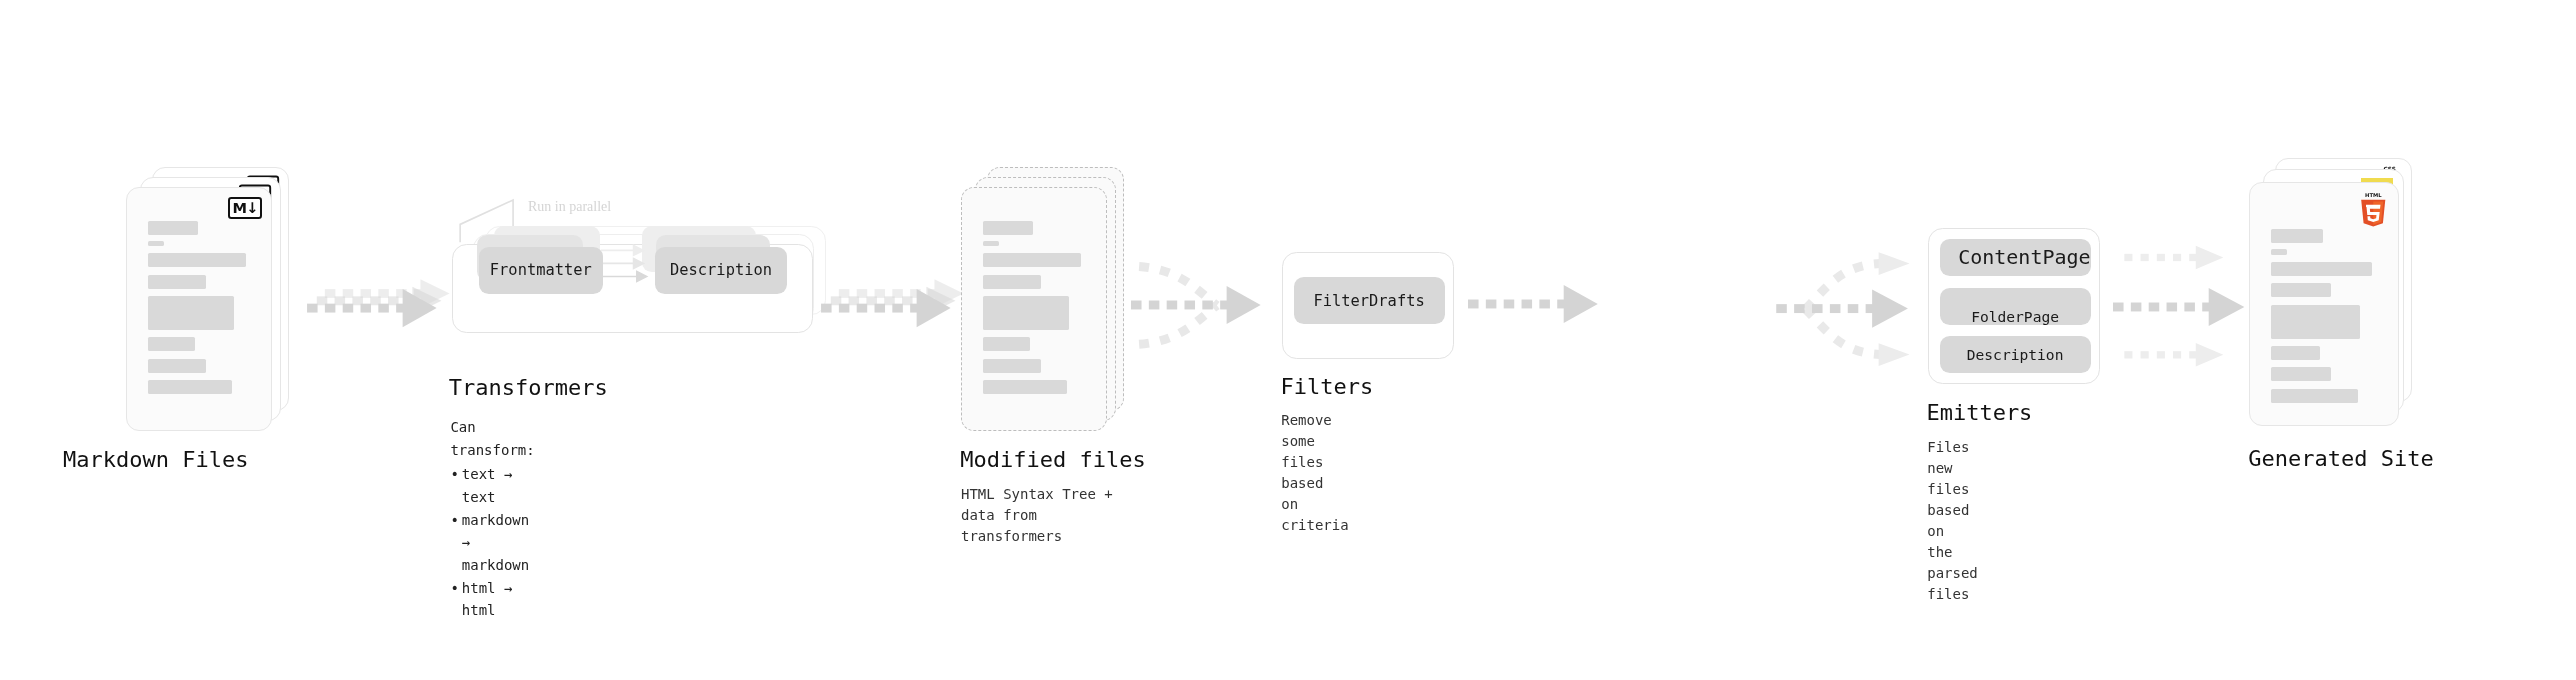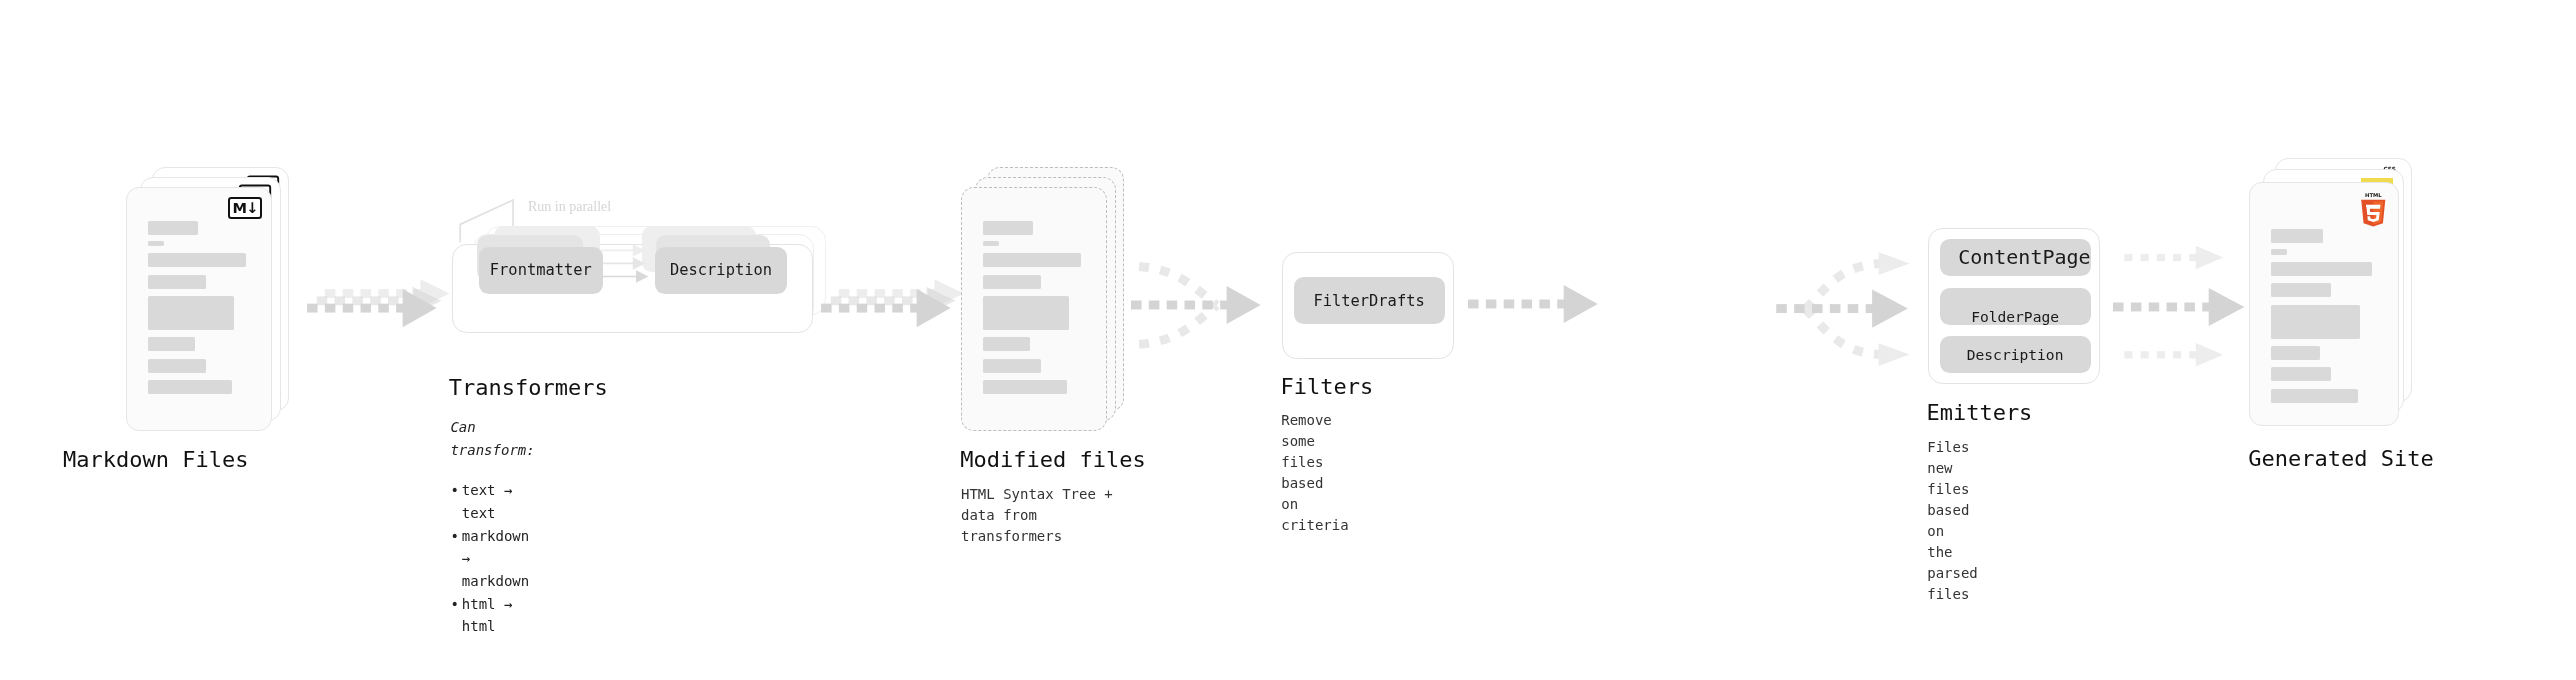--- a/index.html
+++ b/index.html
@@ -80,21 +80,21 @@
     font-size: 14px; color: #333; line-height: 1.5;
     white-space: pre-line;
     font-family: "DejaVu Sans Mono", "Liberation Mono", monospace;
   }
   .parallel-label {
     position: absolute;
     font-size: 14px; color: #d5d5d5; white-space: nowrap;
     font-family: Liberation Serif, serif;
   }
   .bullets { position: absolute; font-size: 14px; color: #222; line-height: 1.62; }
-  .bullets .lead { margin-bottom: 18px; font-style: italic; }
+  .bullets .lead { margin-bottom: 2px; }
   .bullets ul { list-style: none; }
   .bullets li { padding-left: 11.4px; position: relative; }
   .bullets li:before { content: "\2022"; position: absolute; left: 0px; }
 
   svg { position: absolute; overflow: visible; }
 </style>
 </head>
 <body>
 
 <div id="stage">

